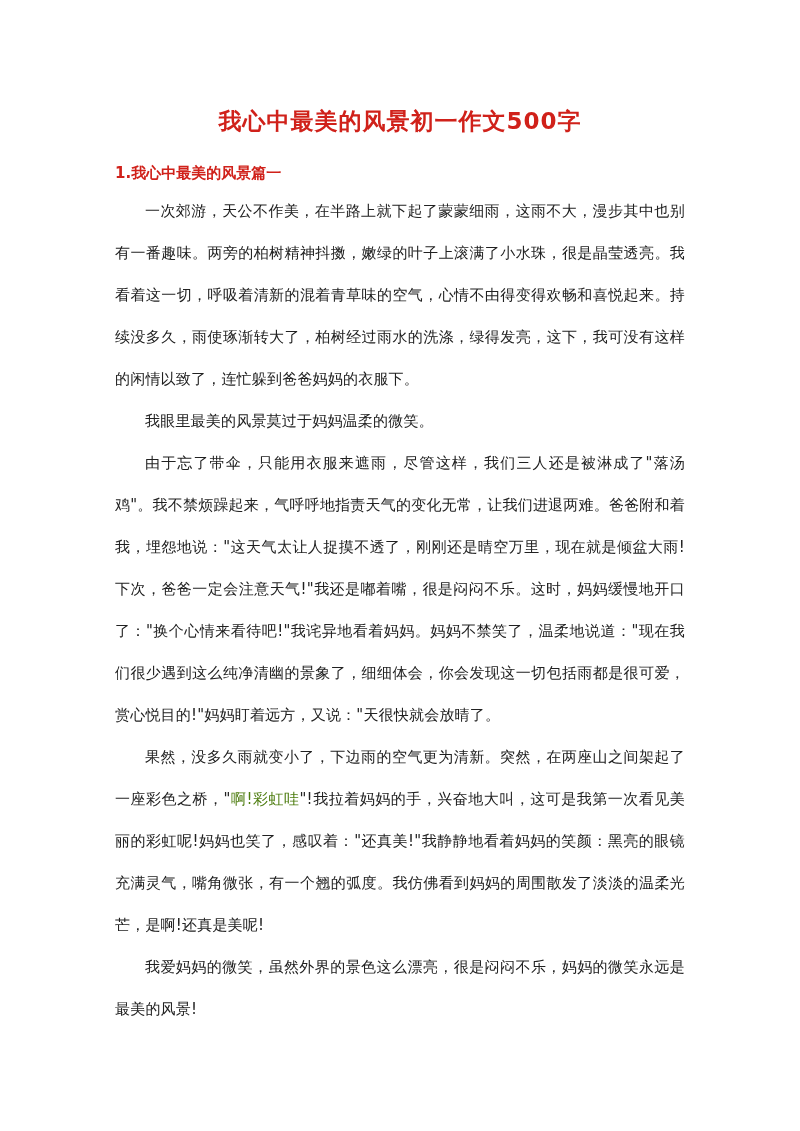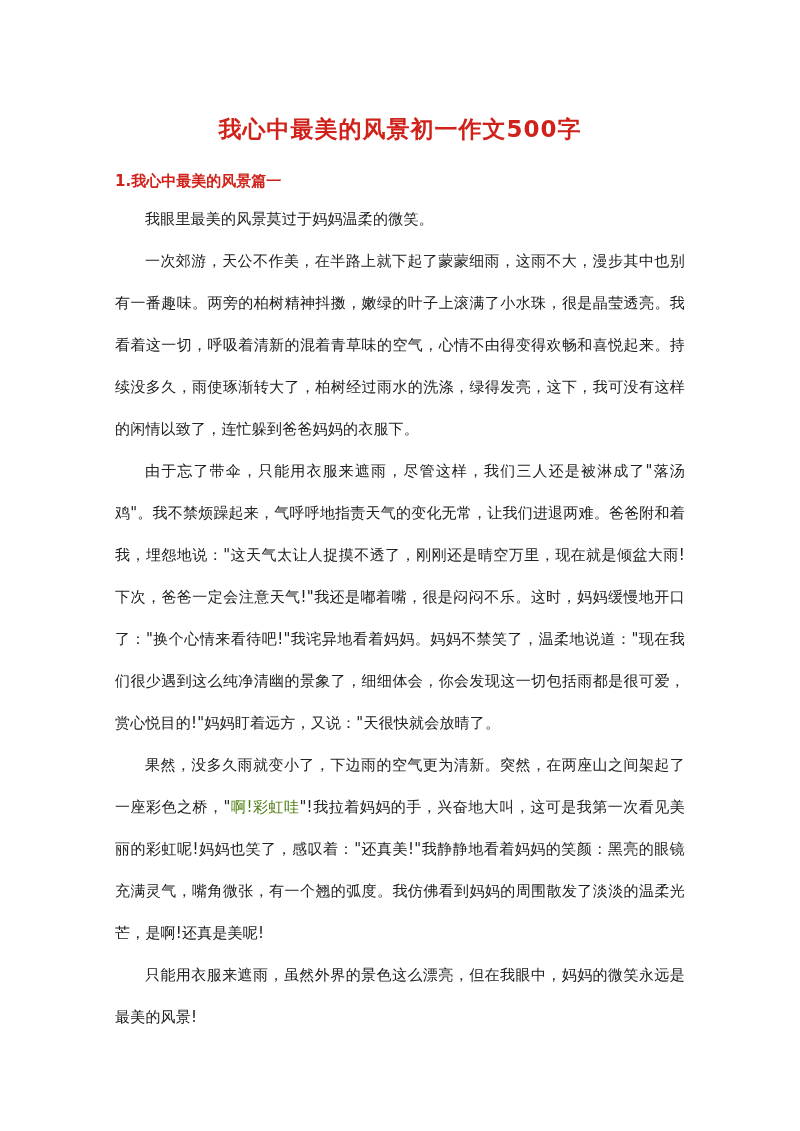--- a/index.html
+++ b/index.html
@@ -10,21 +10,21 @@
   body {
     width: 800px;
     height: 1131px;
     overflow: hidden;
     font-family: "DejaVu Sans", sans-serif;
   }
   .page {
     box-sizing: border-box;
     width: 800px;
     height: 909px;
-    padding: 16px 115px;
+    padding: 8px 115px;
     background: #ffffff;
   }
   .essay-title {
     margin: 0;
     padding-top: 96px;
     text-align: center;
     font-size: 23px;
     line-height: 34px;
     font-weight: bold;
     letter-spacing: 1px;
@@ -56,23 +56,23 @@
 </style>
 </head>
 <body>
 
 <div class="page">
   <h1 class="essay-title">我心中最美的风景初一作文500字</h1>
 
   <h2 class="section-heading">1.我心中最美的风景篇一</h2>
 
   <div class="essay-body">
+    <p>一次郊游，天公不作美，在半路上就下起了蒙蒙细雨，这雨不大，漫步其中也别有一番趣味。两旁的柏树精神抖擞，嫩绿的叶子上滚满了小水珠，很是晶莹透亮。我看着这一切，呼吸着清新的混着青草味的空气，心情不由得变得欢畅和喜悦起来。持续没多久，雨使琢渐转大了，柏树经过雨水的洗涤，绿得发亮，这下，我可没有这样的闲情以致了，连忙躲到爸爸妈妈的衣服下。</p>
+
     <p>我眼里最美的风景莫过于妈妈温柔的微笑。</p>
-
-    <p>一次郊游，天公不作美，在半路上就下起了蒙蒙细雨，这雨不大，漫步其中也别有一番趣味。两旁的柏树精神抖擞，嫩绿的叶子上滚满了小水珠，很是晶莹透亮。我看着这一切，呼吸着清新的混着青草味的空气，心情不由得变得欢畅和喜悦起来。持续没多久，雨使琢渐转大了，柏树经过雨水的洗涤，绿得发亮，这下，我可没有这样的闲情以致了，连忙躲到爸爸妈妈的衣服下。</p>
 
     <p>由于忘了带伞，只能用衣服来遮雨，尽管这样，我们三人还是被淋成了"落汤鸡"。我不禁烦躁起来，气呼呼地指责天气的变化无常，让我们进退两难。爸爸附和着我，埋怨地说："这天气太让人捉摸不透了，刚刚还是晴空万里，现在就是倾盆大雨!下次，爸爸一定会注意天气!"我还是嘟着嘴，很是闷闷不乐。这时，妈妈缓慢地开口了："换个心情来看待吧!"我诧异地看着妈妈。妈妈不禁笑了，温柔地说道："现在我们很少遇到这么纯净清幽的景象了，细细体会，你会发现这一切包括雨都是很可爱，赏心悦目的!"妈妈盯着远方，又说："天很快就会放晴了。</p>
 
     <p><span>果然，没多久雨就变小了，下边雨的空气更为清新。突然，在两座山之间架起了一座彩色之桥，"</span><span class="red-span">啊!彩虹哇</span><span>"!我拉着妈妈的手，兴奋地大叫，这可是我第一次看见美丽的彩虹呢!妈妈也笑了，感叹着："还真美!"我静静地看着妈妈的笑颜：黑亮的眼镜充满灵气，嘴角微张，有一个翘的弧度。我仿佛看到妈妈的周围散发了淡淡的温柔光芒，是啊!还真是美呢!</span></p>
 
-    <p>只能用衣服来遮雨，虽然外界的景色这么漂亮，但在我眼中，妈妈的微笑永远是最美的风景!</p>
+    <p>我爱妈妈的微笑，虽然外界的景色这么漂亮，很是闷闷不乐，妈妈的微笑永远是最美的风景!</p>
   </div>
 </div>
 
 </body></html>

